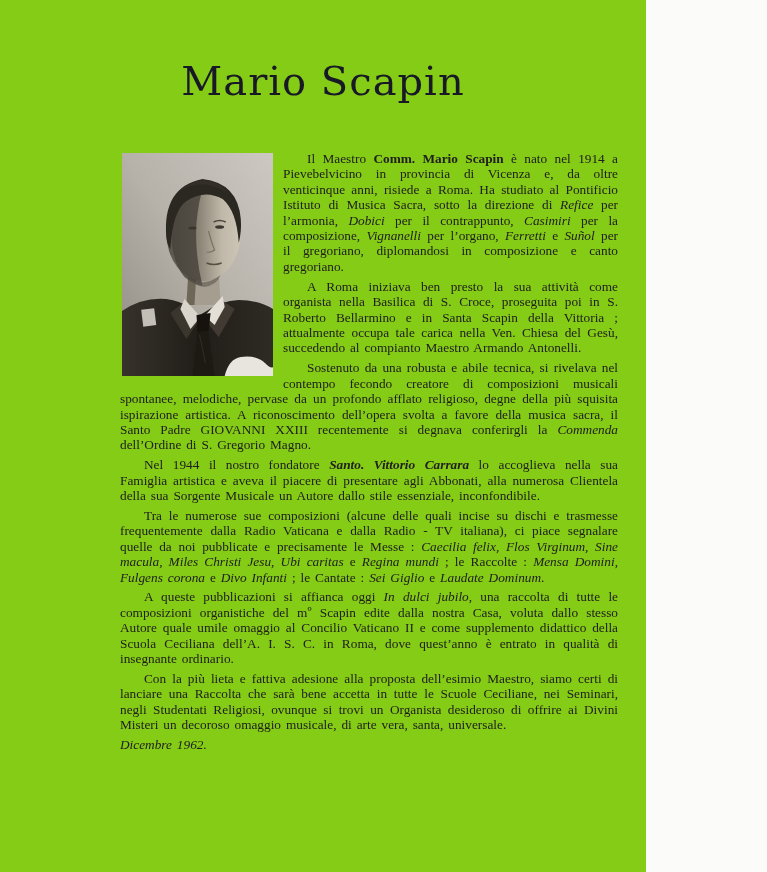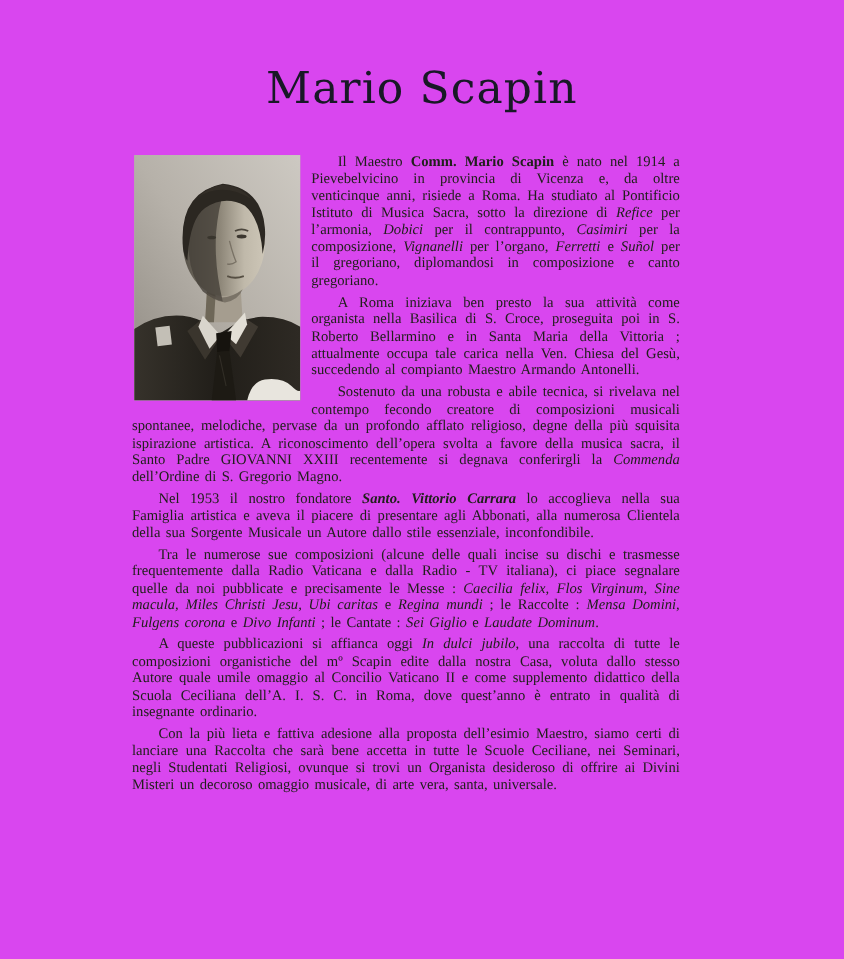--- a/index.html
+++ b/index.html
@@ -2,43 +2,43 @@
 <html><head>
 <meta charset="utf-8">
 <style>
   html, body {
     margin: 0;
     padding: 0;
     background: #fbfbfa;
   }
   .page {
     position: relative;
-    width: 767px;
+    width: 646px;
     height: 872px;
-    background: #d946ef;
+    background: #84cc16;
     overflow: hidden;
     font-family: "Liberation Serif", "DejaVu Serif", serif;
     color: #21201c;
   }
   .title {
     position: absolute;
     top: 58px;
     left: 0;
     width: 100%;
     margin: 0;
     text-align: center;
     font-family: "DejaVu Serif", serif;
     font-weight: 500;
     font-size: 40px;
     letter-spacing: 1px;
     color: #181826;
   }
   .article {
     position: absolute;
-    top: 139px;
+    top: 151px;
     left: 120px;
     width: 498px;
     font-size: 13.3px;
     line-height: 15.4px;
     text-align: justify;
     word-spacing: 1.6px;
   }
   .photo {
     float: left;
     width: 151px;
@@ -117,22 +117,23 @@
         <path d="M100,143 L82,163 L92,172 L102,154 Z" fill="#e3dfd6"></path>
         <path d="M74,162 L88,160 L86,178 L75,179 Z" fill="#16130e"></path>
         <path d="M75,179 L86,178 L92,223 L70,223 Z" fill="#1d1a14"></path>
         <path d="M77,182 L83,210" stroke="#3b362d" stroke-width="1" opacity="0.7" fill="none"></path>
         <rect x="20" y="156" width="13" height="17" fill="#c3bfb6" transform="rotate(-7 26 164)"></rect>
         <path d="M102,223 Q106,206 118,204 Q134,202 142,210 Q148,216 150,214 L150,223 Z" fill="#e8e5de"></path>
       </svg>
     </div>
 
     <p><span>Il Maestro </span><span style="font-weight: bold;">Comm. Mario Scapin</span><span> è nato nel 1914 a Pievebelvicino in provincia di Vicenza e, da oltre venticinque anni, risiede a Roma. Ha studiato al Pontificio Istituto di Musica Sacra, sotto la direzione di </span><span style="font-style: italic;">Refice</span><span> per l’armonia, </span><span style="font-style: italic;">Dobici</span><span> per il contrappunto, </span><span style="font-style: italic;">Casimiri</span><span> per la composizione, </span><span style="font-style: italic;">Vignanelli</span><span> per l’organo, </span><span style="font-style: italic;">Ferretti</span><span> e </span><span style="font-style: italic;">Suñol</span><span> per il gregoriano, diplomandosi in composizione e canto gregoriano.</span></p>
-    <p><span>A Roma iniziava ben presto la sua attività come organista nella Basilica di S. Croce, proseguita poi in S. Roberto Bellarmino e in Santa Maria della Vittoria ; attualmente occupa tale carica nella Ven. Chiesa del Gesù, succedendo al compianto Maestro Armando Antonelli.</span></p>
+    <p><span>A Roma iniziava ben presto la sua attività come organista nella Basilica di S. Croce, proseguita poi in S. Roberto Bellarmino e in Santa Scapin della Vittoria ; attualmente occupa tale carica nella Ven. Chiesa del Gesù, succedendo al compianto Maestro Armando Antonelli.</span></p>
     <p><span>Sostenuto da una robusta e abile tecnica, si rivelava nel contempo fecondo creatore di composizioni musicali spontanee, melodiche, pervase da un profondo afflato religioso, degne della più squisita ispirazione artistica. A riconoscimento dell’opera svolta a favore della musica sacra, il Santo Padre GIOVANNI XXIII recentemente si degnava conferirgli la </span><span style="font-style: italic;">Commenda</span><span> dell’Ordine di S. Gregorio Magno.</span></p>
-    <p><span>Nel 1953 il nostro fondatore </span><span style="font-weight: bold; font-style: italic;">Santo. Vittorio Carrara</span><span> lo accoglieva nella sua Famiglia artistica e aveva il piacere di presentare agli Abbonati, alla numerosa Clientela della sua Sorgente Musicale un Autore dallo stile essenziale, inconfondibile.</span></p>
+    <p><span>Nel 1944 il nostro fondatore </span><span style="font-weight: bold; font-style: italic;">Santo. Vittorio Carrara</span><span> lo accoglieva nella sua Famiglia artistica e aveva il piacere di presentare agli Abbonati, alla numerosa Clientela della sua Sorgente Musicale un Autore dallo stile essenziale, inconfondibile.</span></p>
     <p><span>Tra le numerose sue composizioni (alcune delle quali incise su dischi e trasmesse frequentemente dalla Radio Vaticana e dalla Radio - TV italiana), ci piace segnalare quelle da noi pubblicate e precisamente le Messe : </span><span style="font-style: italic;">Caecilia felix, Flos Virginum, Sine macula, Miles Christi Jesu, Ubi caritas</span><span> e </span><span style="font-style: italic;">Regina mundi</span><span> ; le Raccolte : </span><span style="font-style: italic;">Mensa Domini, Fulgens corona</span><span> e </span><span style="font-style: italic;">Divo Infanti</span><span> ; le Cantate : </span><span style="font-style: italic;">Sei Giglio</span><span> e </span><span style="font-style: italic;">Laudate Dominum</span><span>.</span></p>
     <p><span>A queste pubblicazioni si affianca oggi </span><span style="font-style: italic;">In dulci jubilo</span><span>, una raccolta di tutte le composizioni organistiche del mº Scapin edite dalla nostra Casa, voluta dallo stesso Autore quale umile omaggio al Concilio Vaticano II e come supplemento didattico della Scuola Ceciliana dell’A. I. S. C. in Roma, dove quest’anno è entrato in qualità di insegnante ordinario.</span></p>
     <p><span>Con la più lieta e fattiva adesione alla proposta dell’esimio Maestro, siamo certi di lanciare una Raccolta che sarà bene accetta in tutte le Scuole Ceciliane, nei Seminari, negli Studentati Religiosi, ovunque si trovi un Organista desideroso di offrire ai Divini Misteri un decoroso omaggio musicale, di arte vera, santa, universale.</span></p>
 
+    <p class="date-line">Dicembre 1962.</p>
 
   </div>
 </div>
 
 </body></html>

